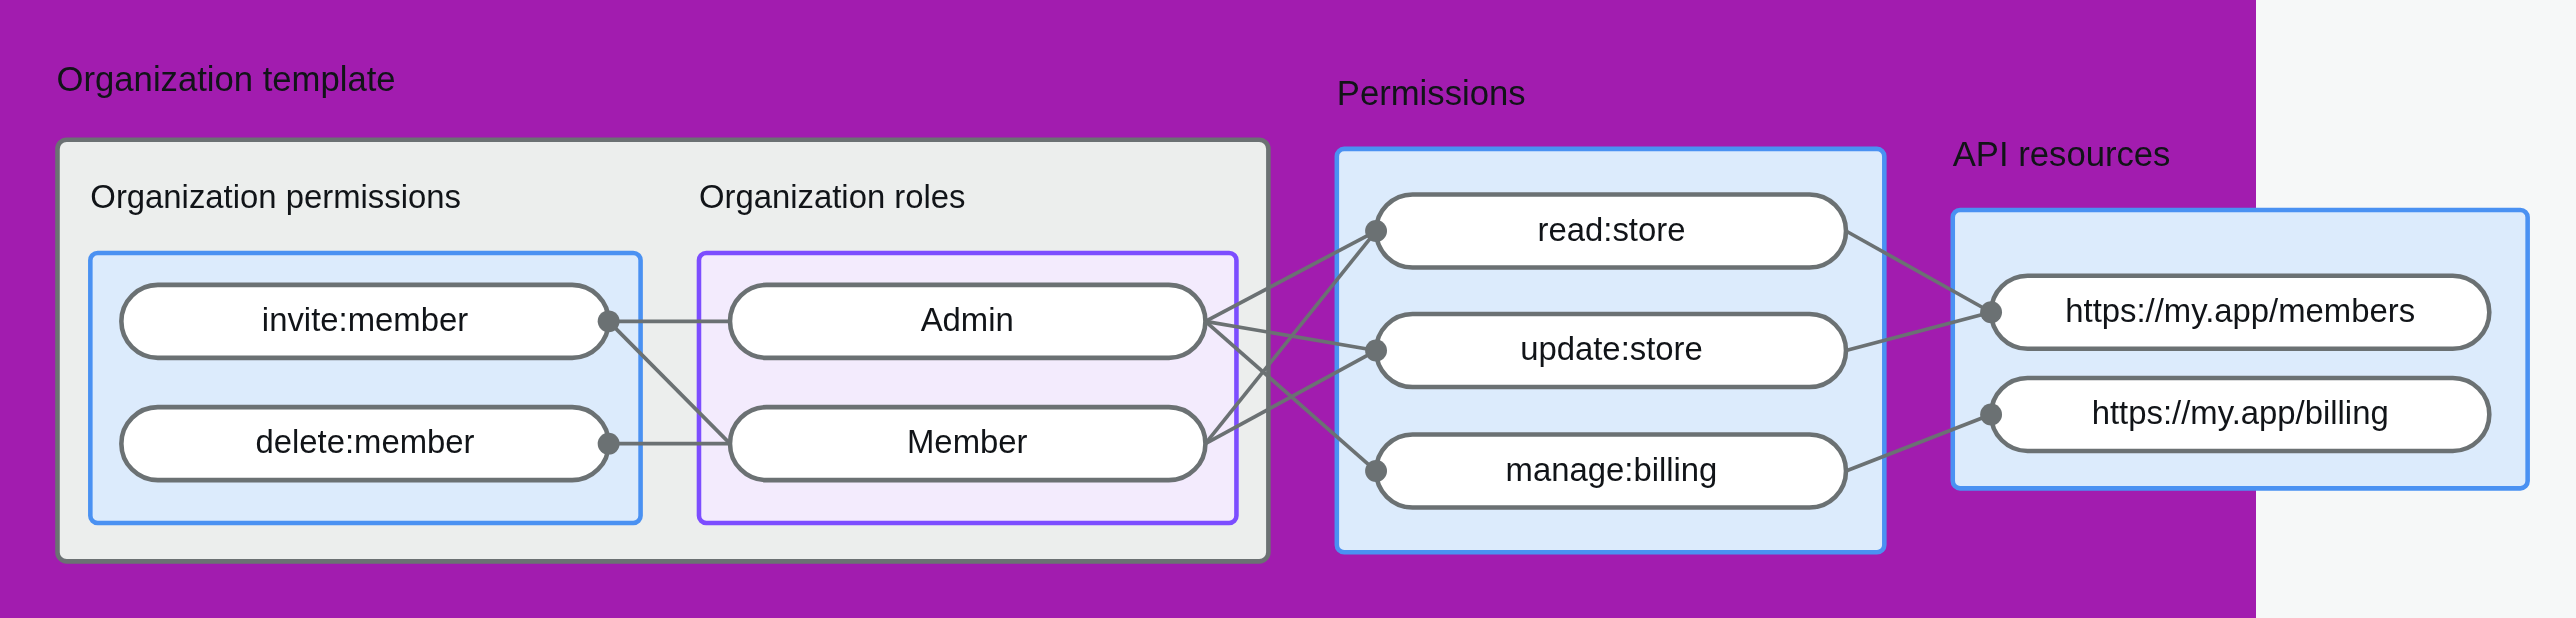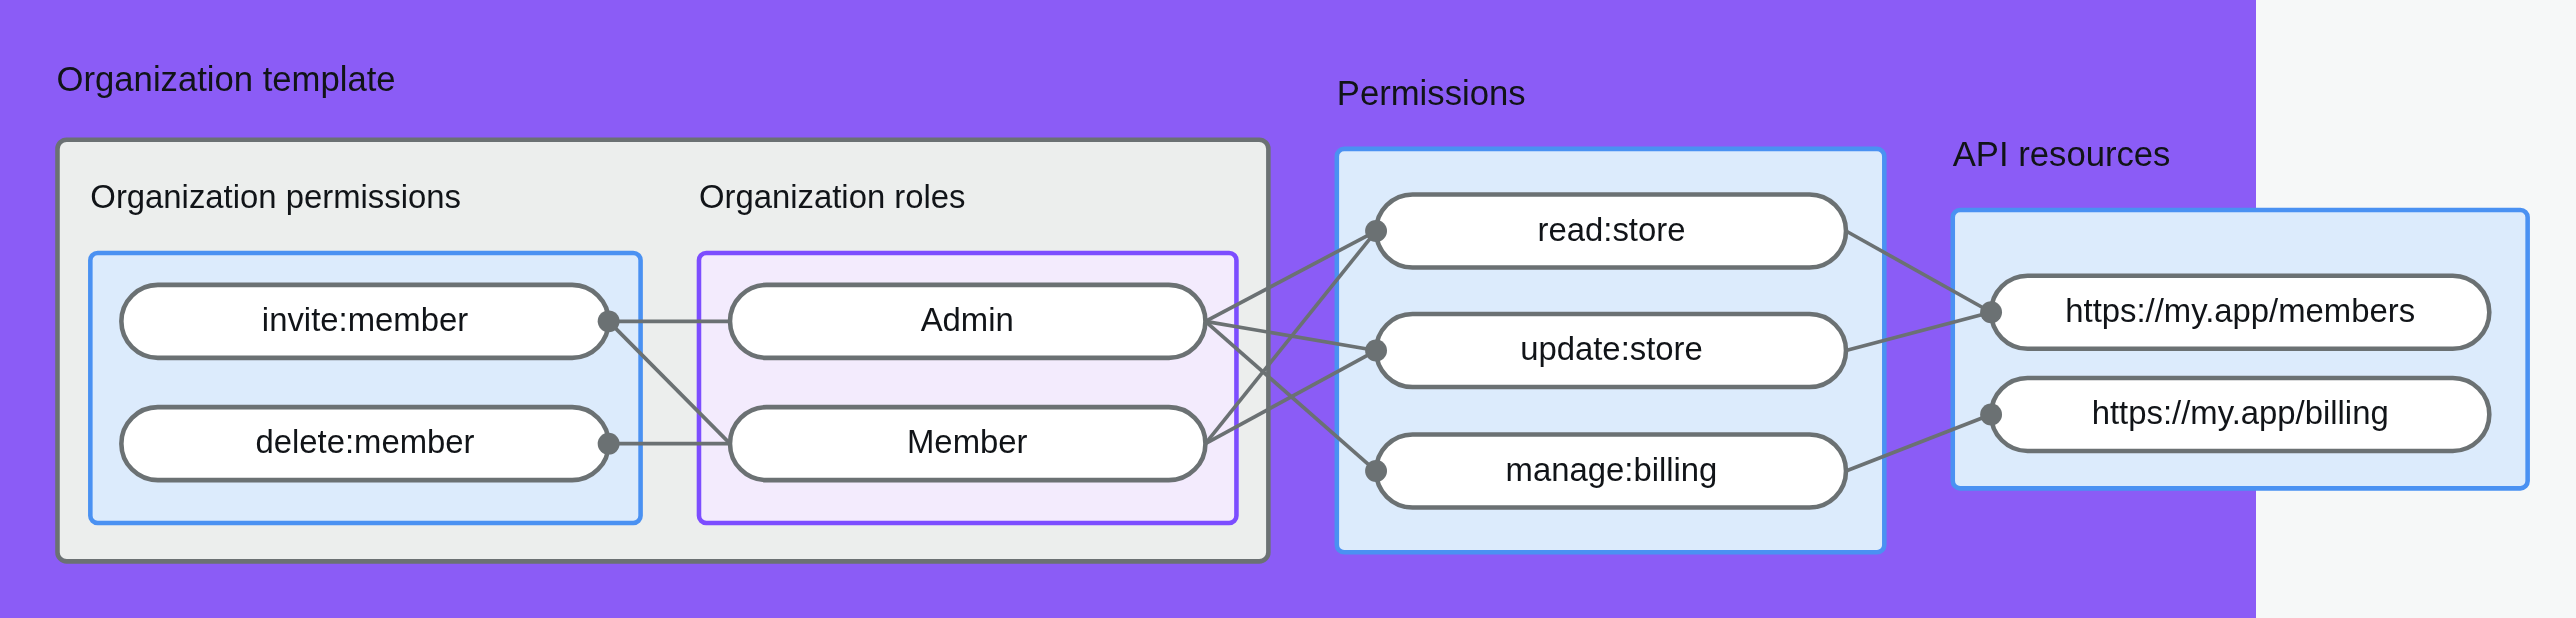--- a/index.html
+++ b/index.html
@@ -10,21 +10,21 @@
   body {
     width: 2576px;
     height: 619px;
     font-family: "Liberation Sans", sans-serif;
     overflow: hidden;
   }
   #stage {
     position: relative;
     width: 2256px;
     height: 619px;
-    background: #8b5cf6;
+    background: #a21caf;
   }
   #diagram {
     position: absolute;
     top: 0;
     left: 0;
     width: 2576px;
     height: 619px;
     display: block;
   }
   .grp-title {

